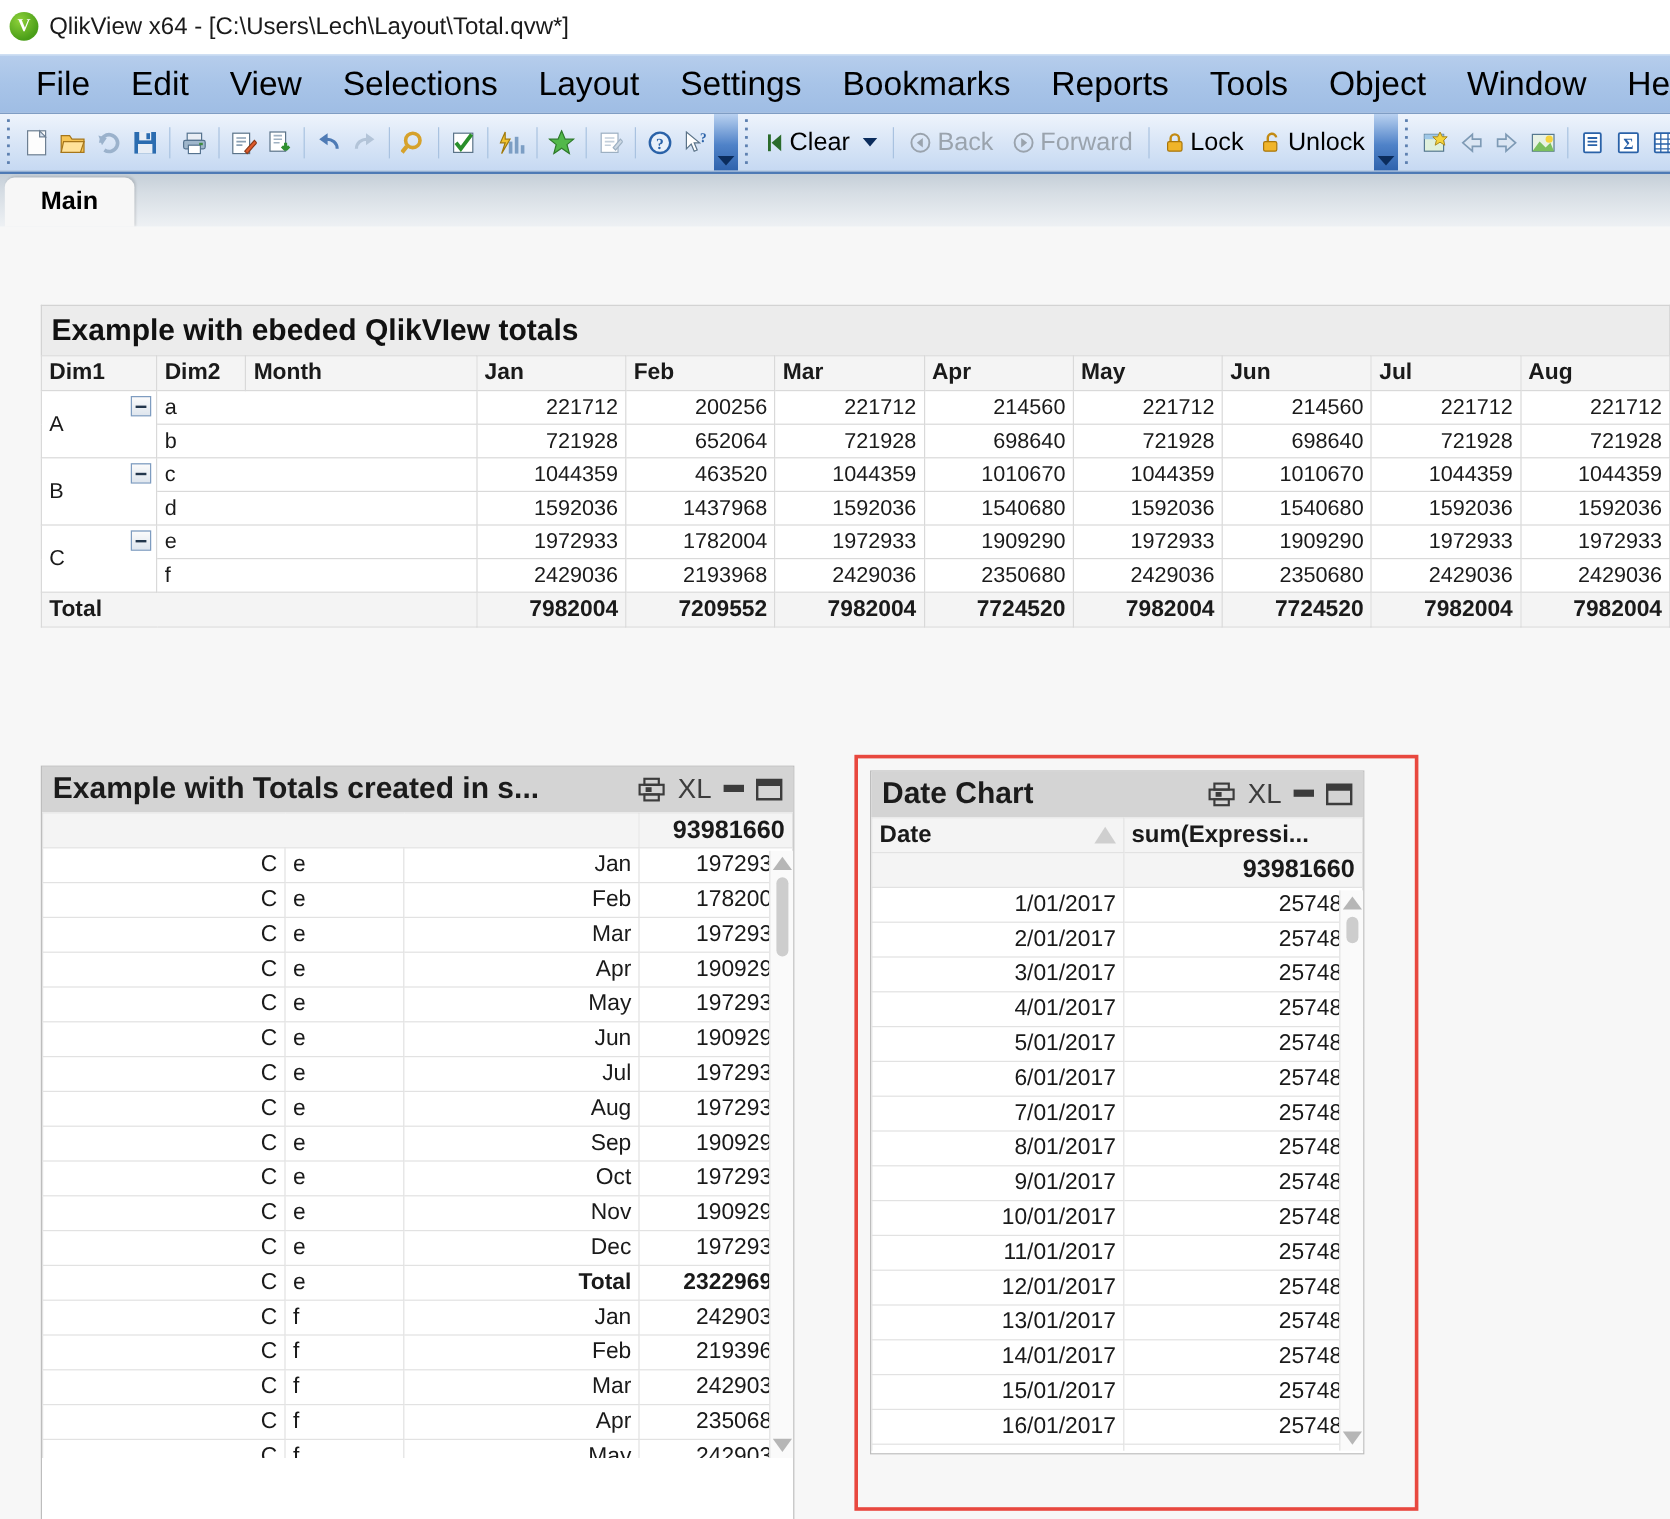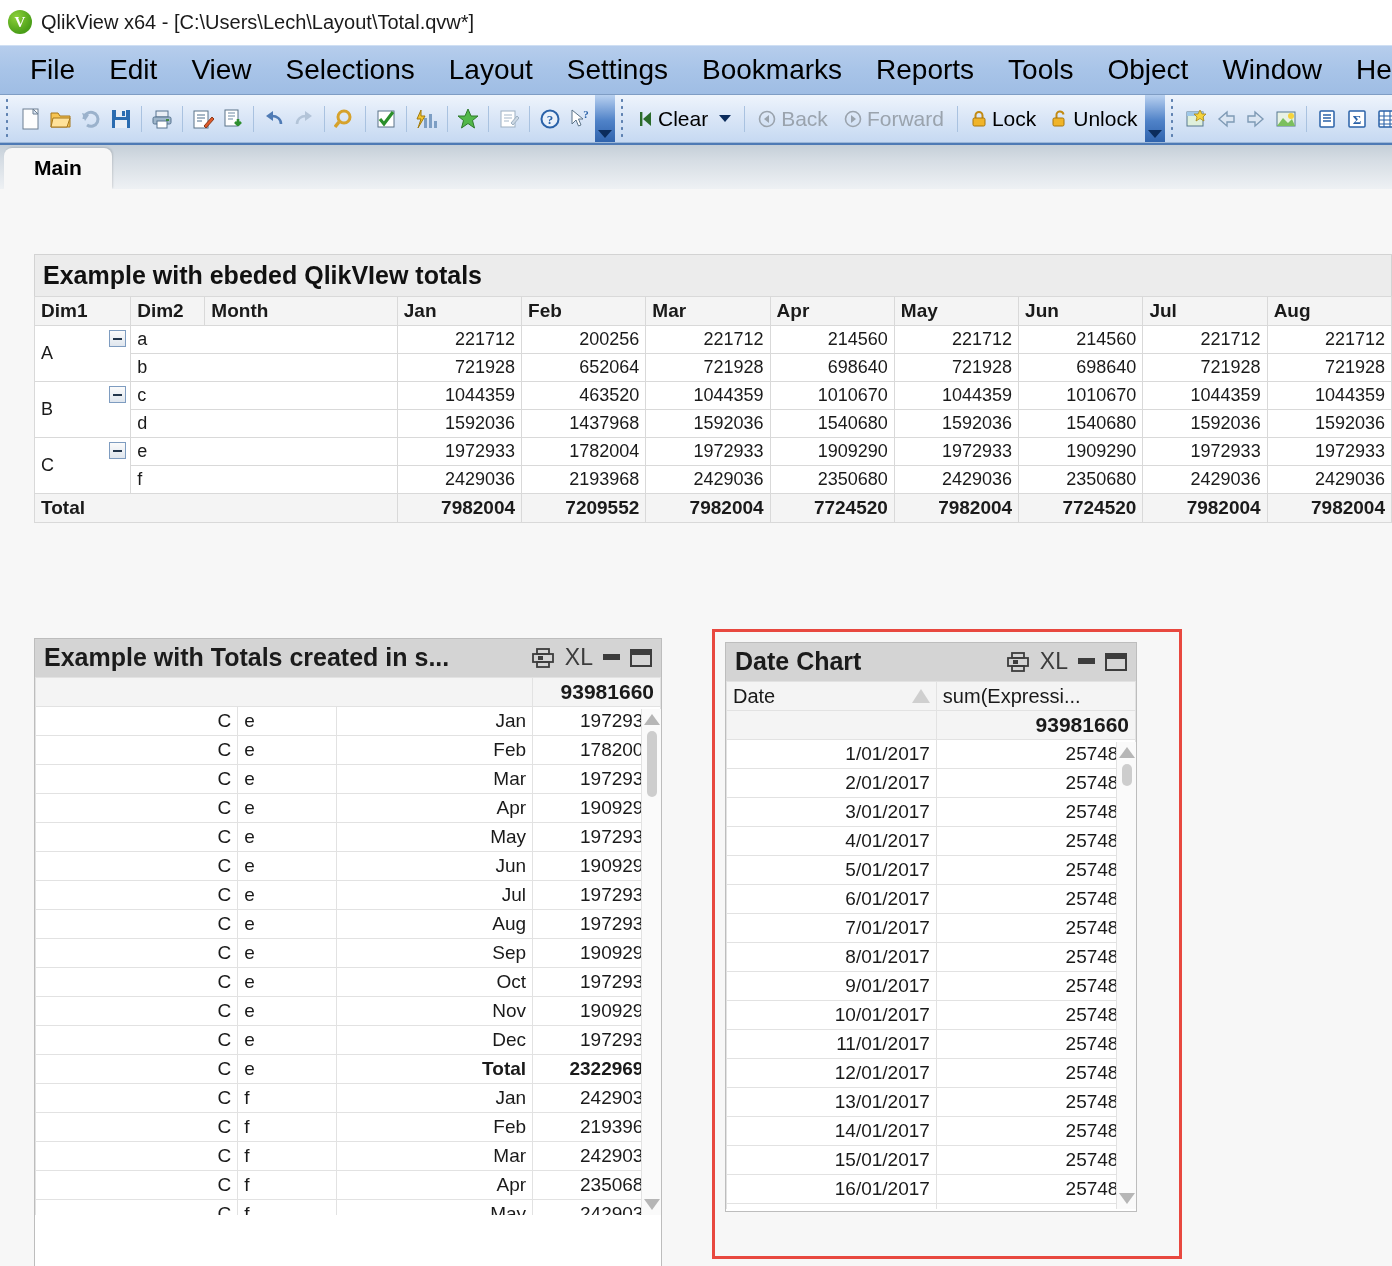--- a/index.html
+++ b/index.html
@@ -146,21 +146,21 @@
   .capicons { display:flex; align-items:center; gap:10px; padding-right:2px; }
   .cap-xl { font-size:23px; color:#3c3c3c; letter-spacing:0px; }
   .cap-min { width:17px; height:6px; background:#3c3c3c; margin-bottom:2px; }
   .cap-max { width:22px; height:18px; border:2px solid #3c3c3c; border-top-width:6px; }
 
   table.straight { border-collapse:collapse; width:100%; table-layout:fixed; font-size:19px; }
   table.straight td, table.straight th {
     border:1px solid #e2e2e2; padding:2px 6px; height:29px; color:#1a1a1a;
     white-space:nowrap; overflow:hidden;
   }
-  table.straight th { background:#f4f4f4; font-weight:normal; font-size:20px; text-align:left; }
+  table.straight th { background:#f4f4f4; font-weight:bold; font-size:20px; text-align:left; }
   tr.headertot td { background:#f4f4f4; font-weight:bold; text-align:right; font-size:21px; }
   td.r { text-align:right; }
   td.bold { font-weight:bold; }
 
   
   .vscroll {
     position:absolute; top:0; right:0; width:20px; bottom:0;
     background:#fafafa; border-left:1px solid #e2e2e2;
     display:flex; flex-direction:column; align-items:center;
   }

